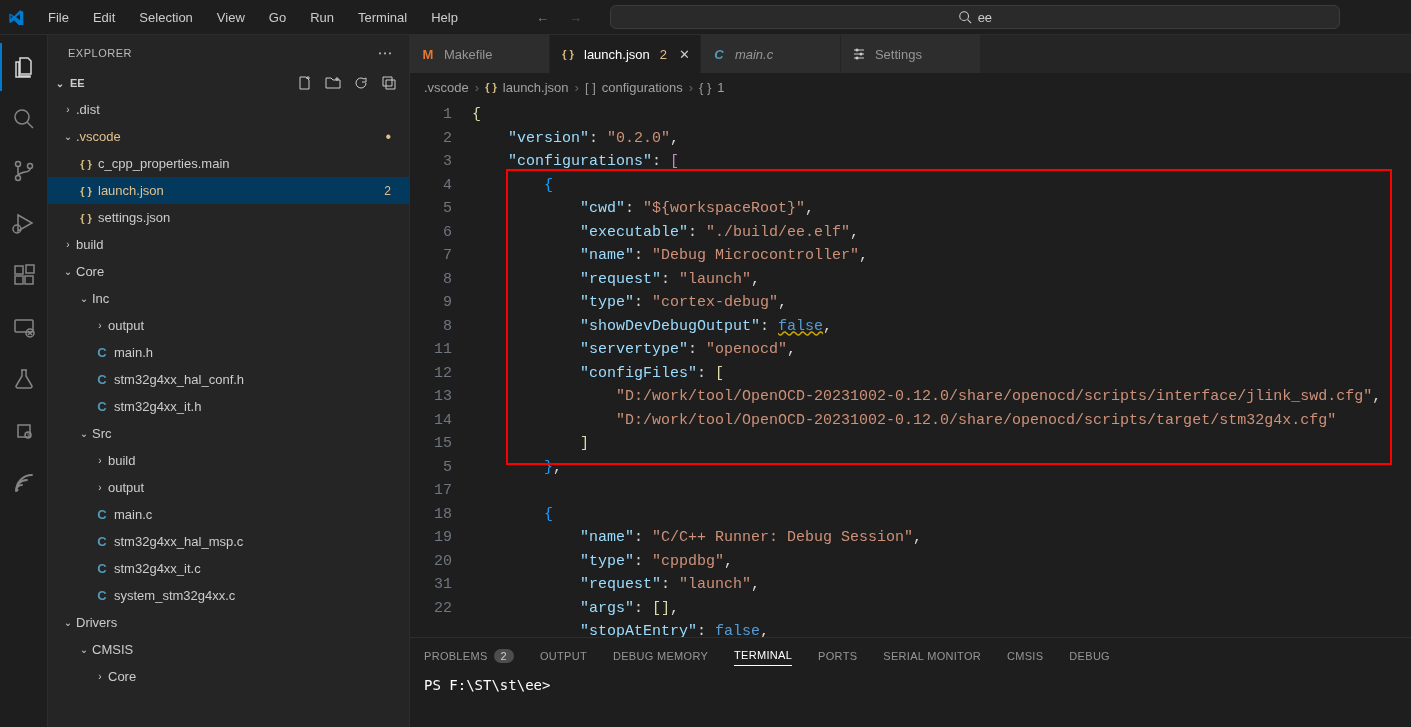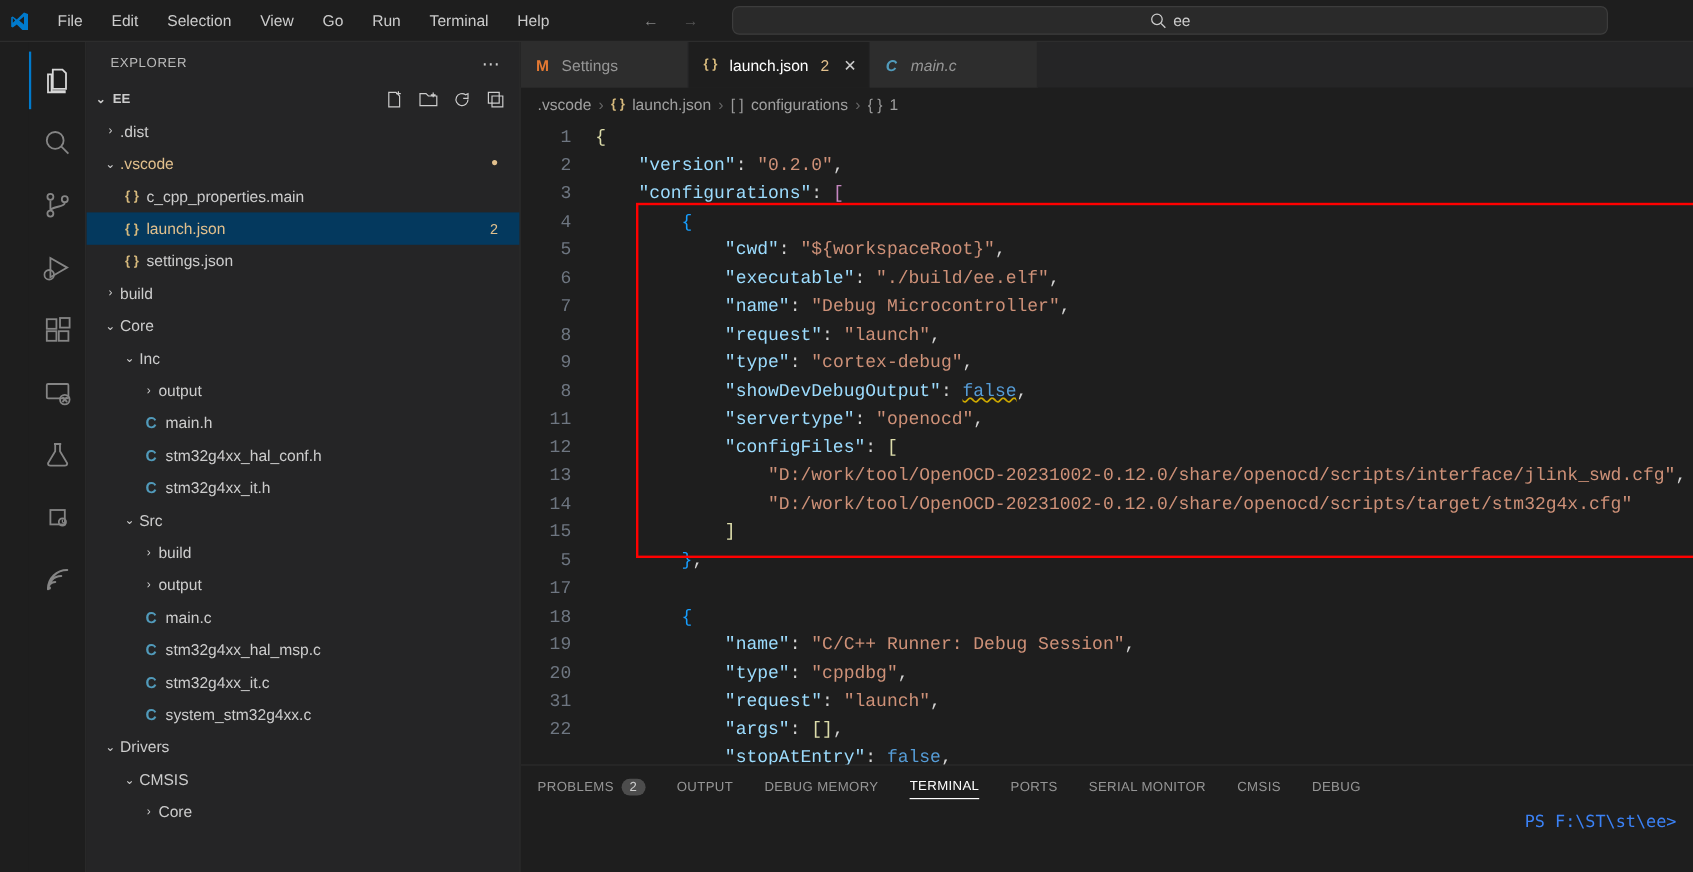--- a/index.html
+++ b/index.html
@@ -34,21 +34,21 @@
   background: #2a2a2a;
   border: 1px solid #3c3c3c;
   border-radius: 6px;
   height: 24px;
   display: flex;
   align-items: center;
   justify-content: center;
   color: #cccccc;
   gap: 6px;
 }
-.main-row { flex: 1; display: flex; overflow: hidden; margin-left: 24px; }
+.main-row { flex: 1; display: flex; overflow: hidden; }
 .activity-bar {
   width: 48px;
   background: #1e1e1e;
   display: flex;
   flex-direction: column;
   align-items: center;
   padding-top: 8px;
   gap: 4px;
   border-right: 1px solid #2d2d2d;
 }
@@ -173,21 +173,21 @@
   height: 90px;
   background: #1e1e1e;
   border-top: 1px solid #2d2d2d;
   display: flex;
   flex-direction: column;
 }
 .panel-tabs { height: 35px; display: flex; align-items: center; gap: 26px; padding: 0 14px; }
 .panel-tab { color: #969696; font-size: 11px; letter-spacing: 0.3px; cursor: pointer; display: flex; align-items: center; gap: 6px; padding: 4px 0;}
 .panel-tab.active { color: #ffffff; border-bottom: 1px solid #ffffff; }
 .pbadge { background: #4d4d4d; color: #ccc; border-radius: 10px; padding: 1px 7px; font-size: 11px; }
-.terminal-body { flex: 1; padding: 4px 14px; font-family: Consolas, monospace; font-size: 14px; color: #3b82f6; text-align: right; }
+.terminal-body { flex: 1; padding: 4px 14px; font-family: Consolas, monospace; font-size: 14px; color: #ffffff; }
 svg { display: block; }
 </style>
 </head>
 <body>
 
 <div class="title-bar">
   <svg class="vscode-logo" viewBox="0 0 24 24">
       <path fill="#007acc" d="M23 4l-5-2-9 9-5-4-2 1v12l2 1 5-4 9 9 5-2V4zm-5 13l-6-5 6-5v10zM4 15V9l3 3-3 3z"></path>
     </svg>
   <div class="menu-item">File</div>
@@ -399,31 +399,44 @@
           <span class="chev">›</span>
           <span>Core</span>
         </div>
     </div>
   </div>
 
   <div class="editor-area">
     <div class="tab-bar">
       <div class="tab">
           <span class="ti" style="color:#e37933;font-weight:bold">M</span>
-          <span>Settings</span>
+          <span>Makefile</span>
         </div>
       <div class="tab active">
           <span class="ti" style="color:#d7ba7d;font-weight:bold;font-size:11px">{ }</span>
           <span>launch.json</span>
           <span class="mod-count">2</span>
           <span class="close">✕</span>
         </div>
       <div class="tab" style="font-style:italic">
           <span class="ti" style="color:#519aba;font-weight:bold">C</span>
           <span>main.c</span>
+        </div>
+      <div class="tab">
+          <span class="ti">
+            <svg width="16" height="16" viewBox="0 0 16 16">
+              <line x1="3" y1="4" x2="13" y2="4" stroke="#ccc"></line>
+              <circle cx="6" cy="4" r="1.5" fill="#ccc"></circle>
+              <line x1="3" y1="8" x2="13" y2="8" stroke="#ccc"></line>
+              <circle cx="10" cy="8" r="1.5" fill="#ccc"></circle>
+              <line x1="3" y1="12" x2="13" y2="12" stroke="#ccc"></line>
+              <circle cx="6" cy="12" r="1.5" fill="#ccc"></circle>
+            </svg>
+          </span>
+          <span>Settings</span>
         </div>
     </div>
     <div class="breadcrumb">
       <span>.vscode</span>
       <span class="bc-sep">›</span>
       <span style="color:#d7ba7d;font-weight:bold;font-size:11px">{ }</span>
       <span>launch.json</span>
       <span class="bc-sep">›</span>
       <span style="color:#999">[ ]</span>
       <span>configurations</span>

